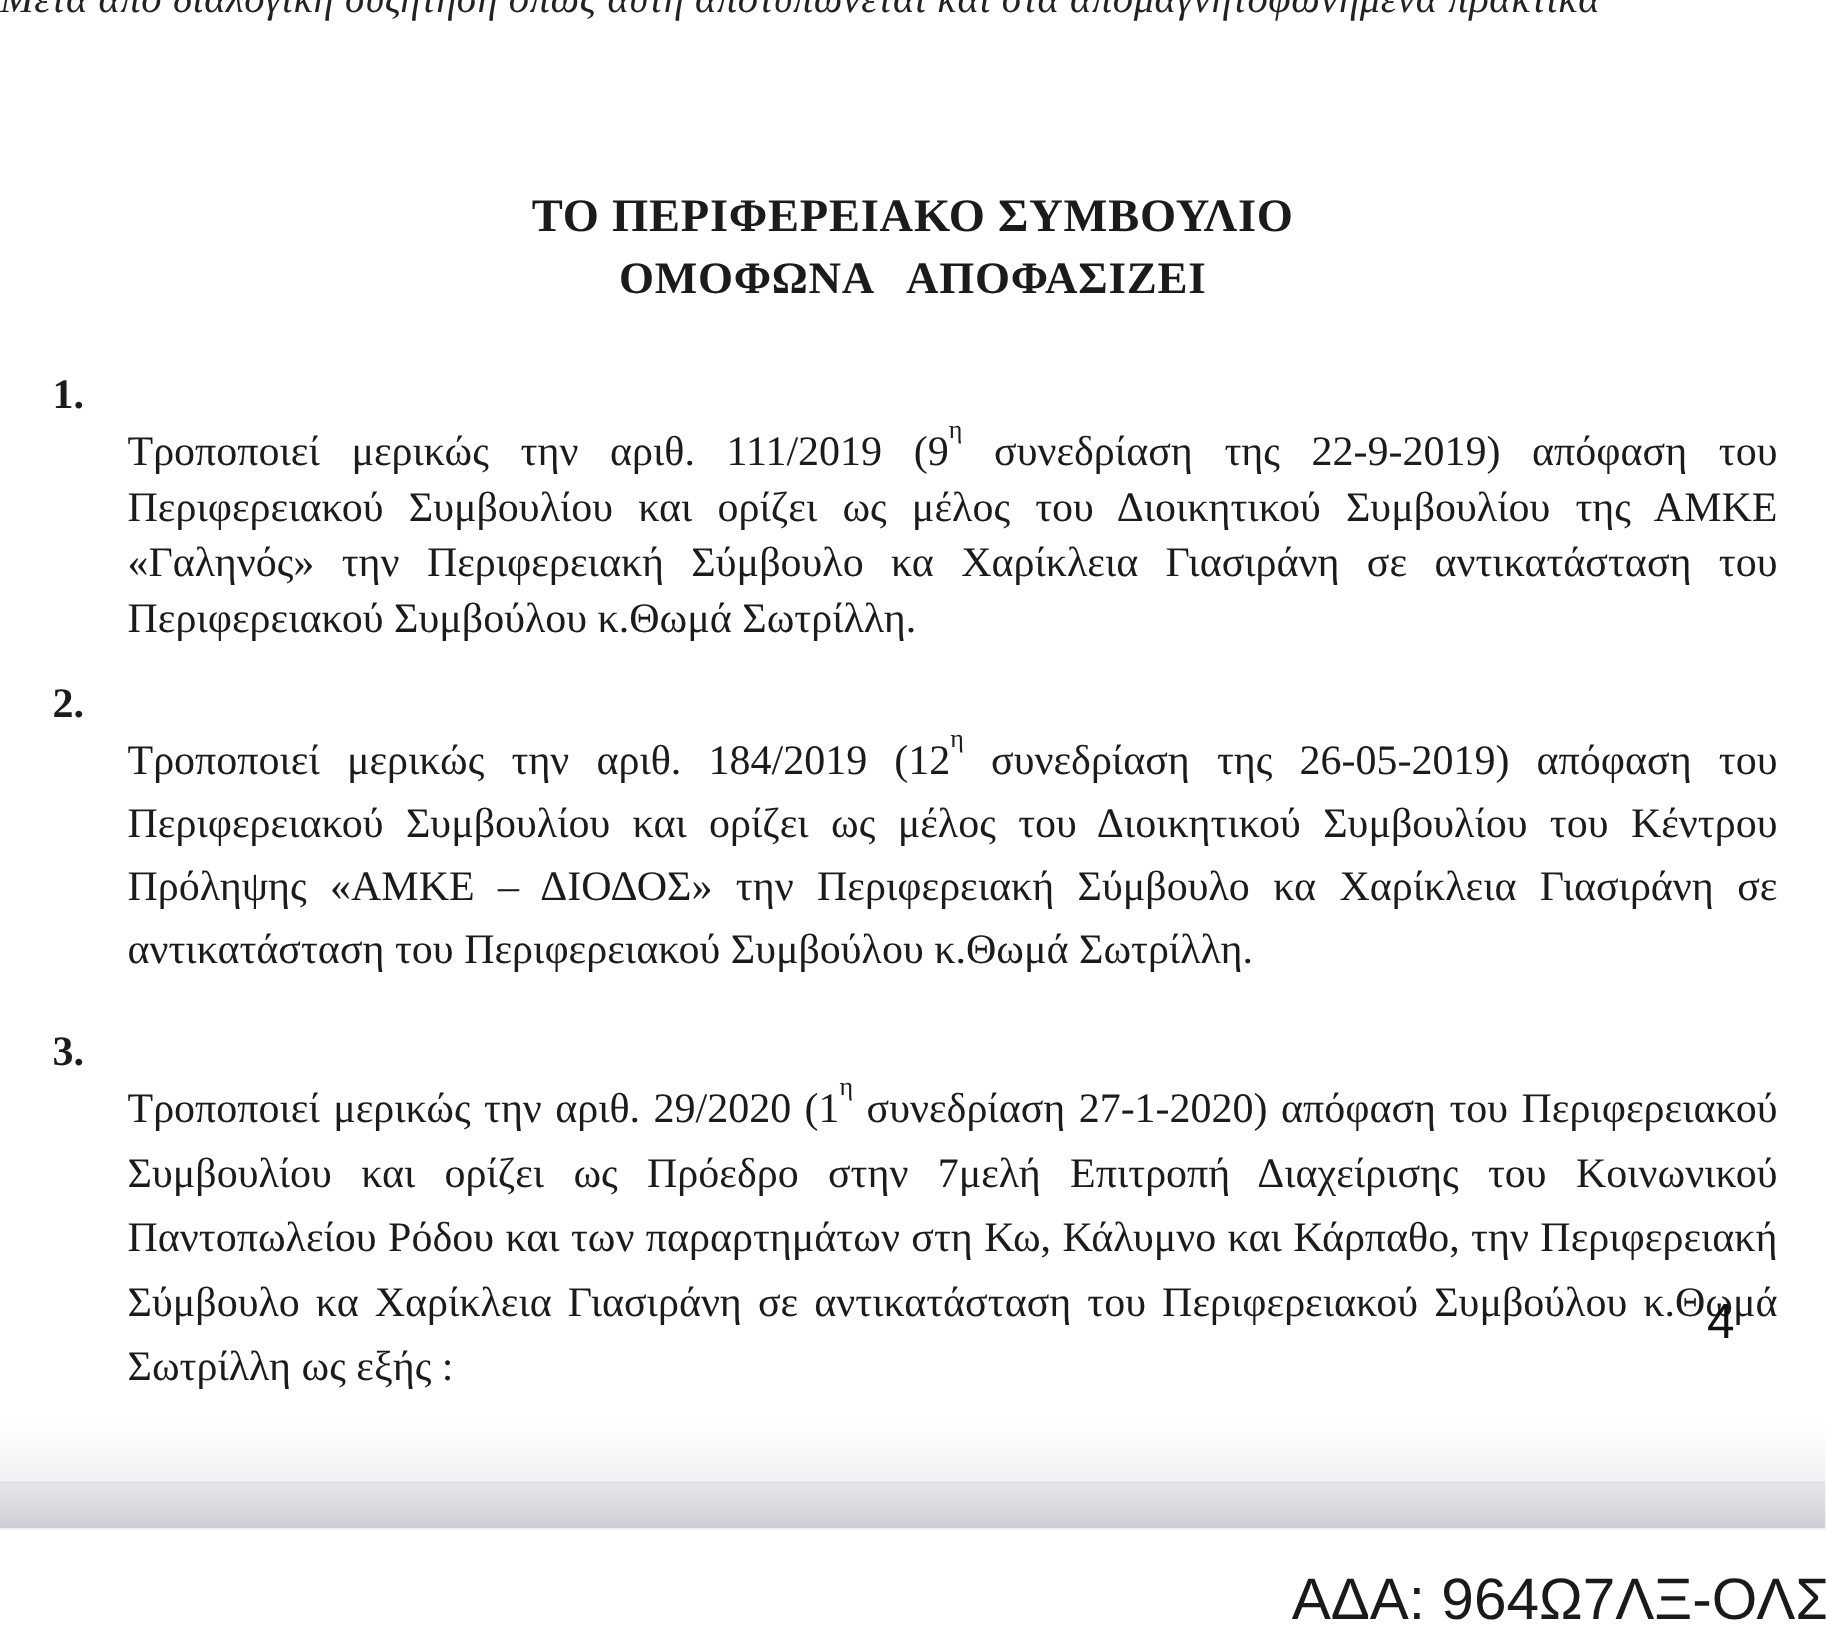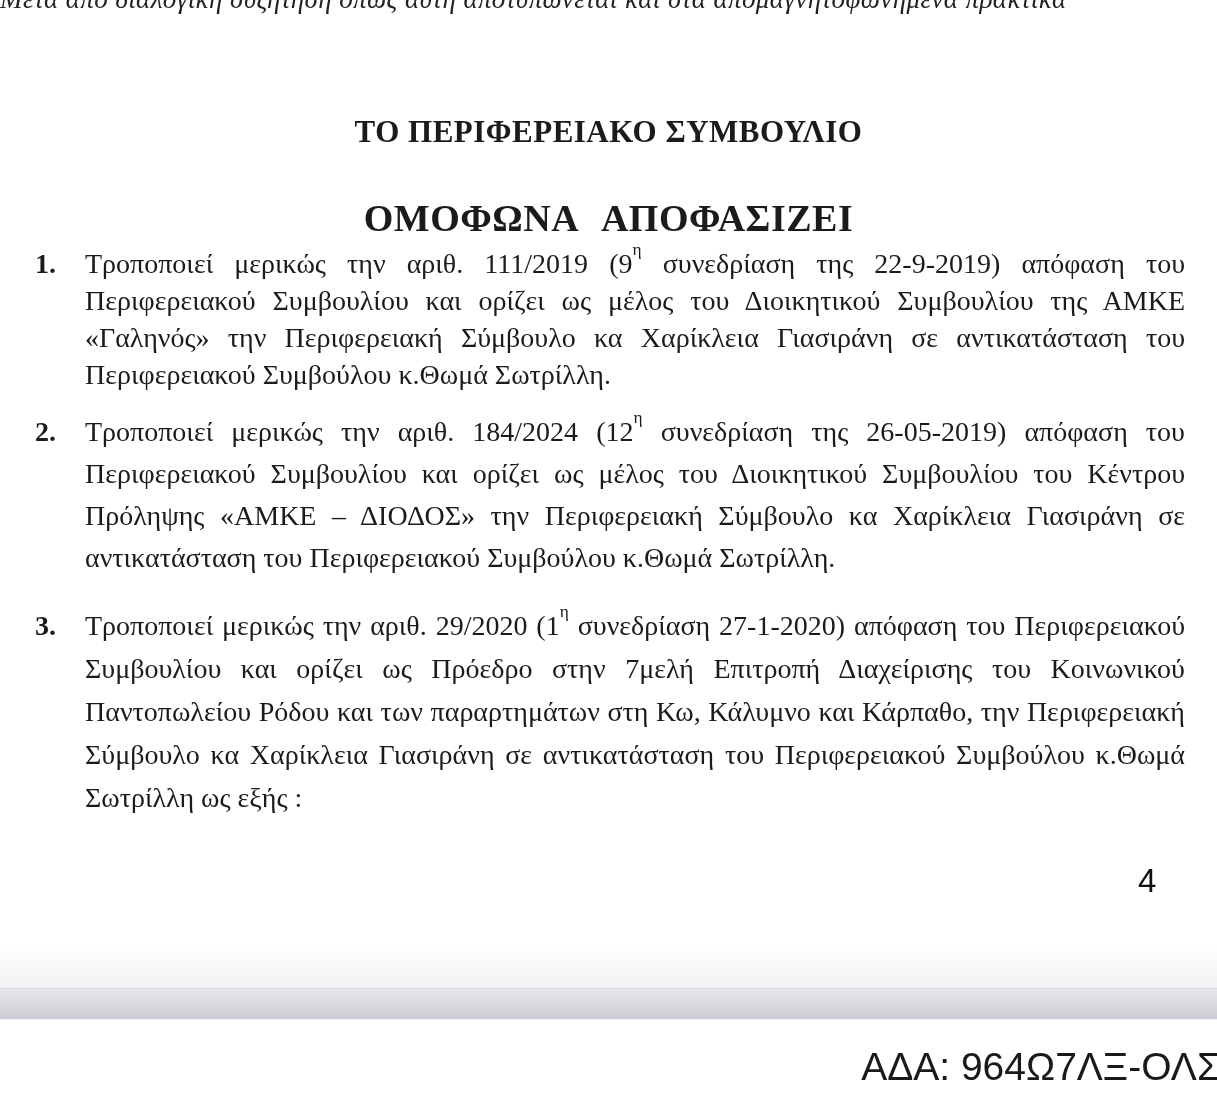--- a/index.html
+++ b/index.html
@@ -19,35 +19,35 @@
     width: 1217px;
     font-size: 27px;
     font-style: italic;
     white-space: nowrap;
     letter-spacing: 0.4px;
     color: #222;
   }
 
   .doc-title {
     position: absolute;
-    top: 114px; left: 0;
+    top: 126px; left: 0;
     width: 100%;
     text-align: center;
     font-weight: bold;
     font-size: 31px;
     letter-spacing: 0.5px;
   }
 
   .doc-subtitle {
     position: absolute;
-    top: 196px; left: 0;
+    top: 169px; left: 0;
     width: 100%;
     text-align: center;
     font-weight: bold;
-    font-size: 38px;
+    font-size: 30px;
     word-spacing: 16px;
     letter-spacing: 0.5px;
   }
 
   .paras {
     position: absolute;
     top: 245px; left: 35px;
     width: 1150px;
   }
   .para {
@@ -55,20 +55,21 @@
     align-items: flex-start;
     font-size: 28px;
   }
   .para .pnum {
     flex: 0 0 50px;
     font-weight: bold;
   }
   .para .ptext {
     flex: 1;
     text-align: justify;
+    margin-top: 38px;
   }
   .para sup {
     font-size: 0.62em;
     line-height: 0;
     position: relative;
     top: -0.45em;
   }
   .para-1 { line-height: 37px; margin-bottom: 18px; }
   .para-2 { line-height: 42px; margin-bottom: 25px; }
   .para-3 { line-height: 43px; }
@@ -118,21 +119,21 @@
 
 <div class="paras">
 
   <div class="para para-1">
     <span class="pnum">1.</span>
     <span class="ptext"><span>Τροποποιεί μερικώς την αριθ. 111/2019 (9</span><sup>η</sup><span> συνεδρίαση της 22-9-2019) απόφαση του Περιφερειακού Συμβουλίου και ορίζει ως μέλος του Διοικητικού Συμβουλίου της ΑΜΚΕ «Γαληνός» την Περιφερειακή Σύμβουλο κα Χαρίκλεια Γιασιράνη σε αντικατάσταση του Περιφερειακού Συμβούλου κ.Θωμά Σωτρίλλη.</span></span>
   </div>
 
   <div class="para para-2">
     <span class="pnum">2.</span>
-    <span class="ptext"><span>Τροποποιεί μερικώς την αριθ. 184/2024 (12</span><sup>η</sup><span> συνεδρίαση της 26-05-2019) απόφαση του Περιφερειακού Συμβουλίου και ορίζει ως μέλος του Διοικητικού Συμβουλίου του Κέντρου Πρόληψης «ΑΜΚΕ – ΔΙΟΔΟΣ» την Περιφερειακή Σύμβουλο κα Χαρίκλεια Γιασιράνη σε αντικατάσταση του Περιφερειακού Συμβούλου κ.Θωμά Σωτρίλλη.</span></span>
+    <span class="ptext"><span>Τροποποιεί μερικώς την αριθ. 184/2019 (12</span><sup>η</sup><span> συνεδρίαση της 26-05-2019) απόφαση του Περιφερειακού Συμβουλίου και ορίζει ως μέλος του Διοικητικού Συμβουλίου του Κέντρου Πρόληψης «ΑΜΚΕ – ΔΙΟΔΟΣ» την Περιφερειακή Σύμβουλο κα Χαρίκλεια Γιασιράνη σε αντικατάσταση του Περιφερειακού Συμβούλου κ.Θωμά Σωτρίλλη.</span></span>
   </div>
 
   <div class="para para-3">
     <span class="pnum">3.</span>
     <span class="ptext"><span>Τροποποιεί μερικώς την αριθ. 29/2020 (1</span><sup>η</sup><span> συνεδρίαση 27-1-2020) απόφαση του Περιφερειακού Συμβουλίου και ορίζει ως Πρόεδρο στην 7μελή Επιτροπή Διαχείρισης του Κοινωνικού Παντοπωλείου Ρόδου και των παραρτημάτων στη Κω, Κάλυμνο και Κάρπαθο, την Περιφερειακή Σύμβουλο κα Χαρίκλεια Γιασιράνη σε αντικατάσταση του Περιφερειακού Συμβούλου κ.Θωμά Σωτρίλλη ως εξής :</span></span>
   </div>
 
 </div>
 
 <div class="page-number">4</div>

